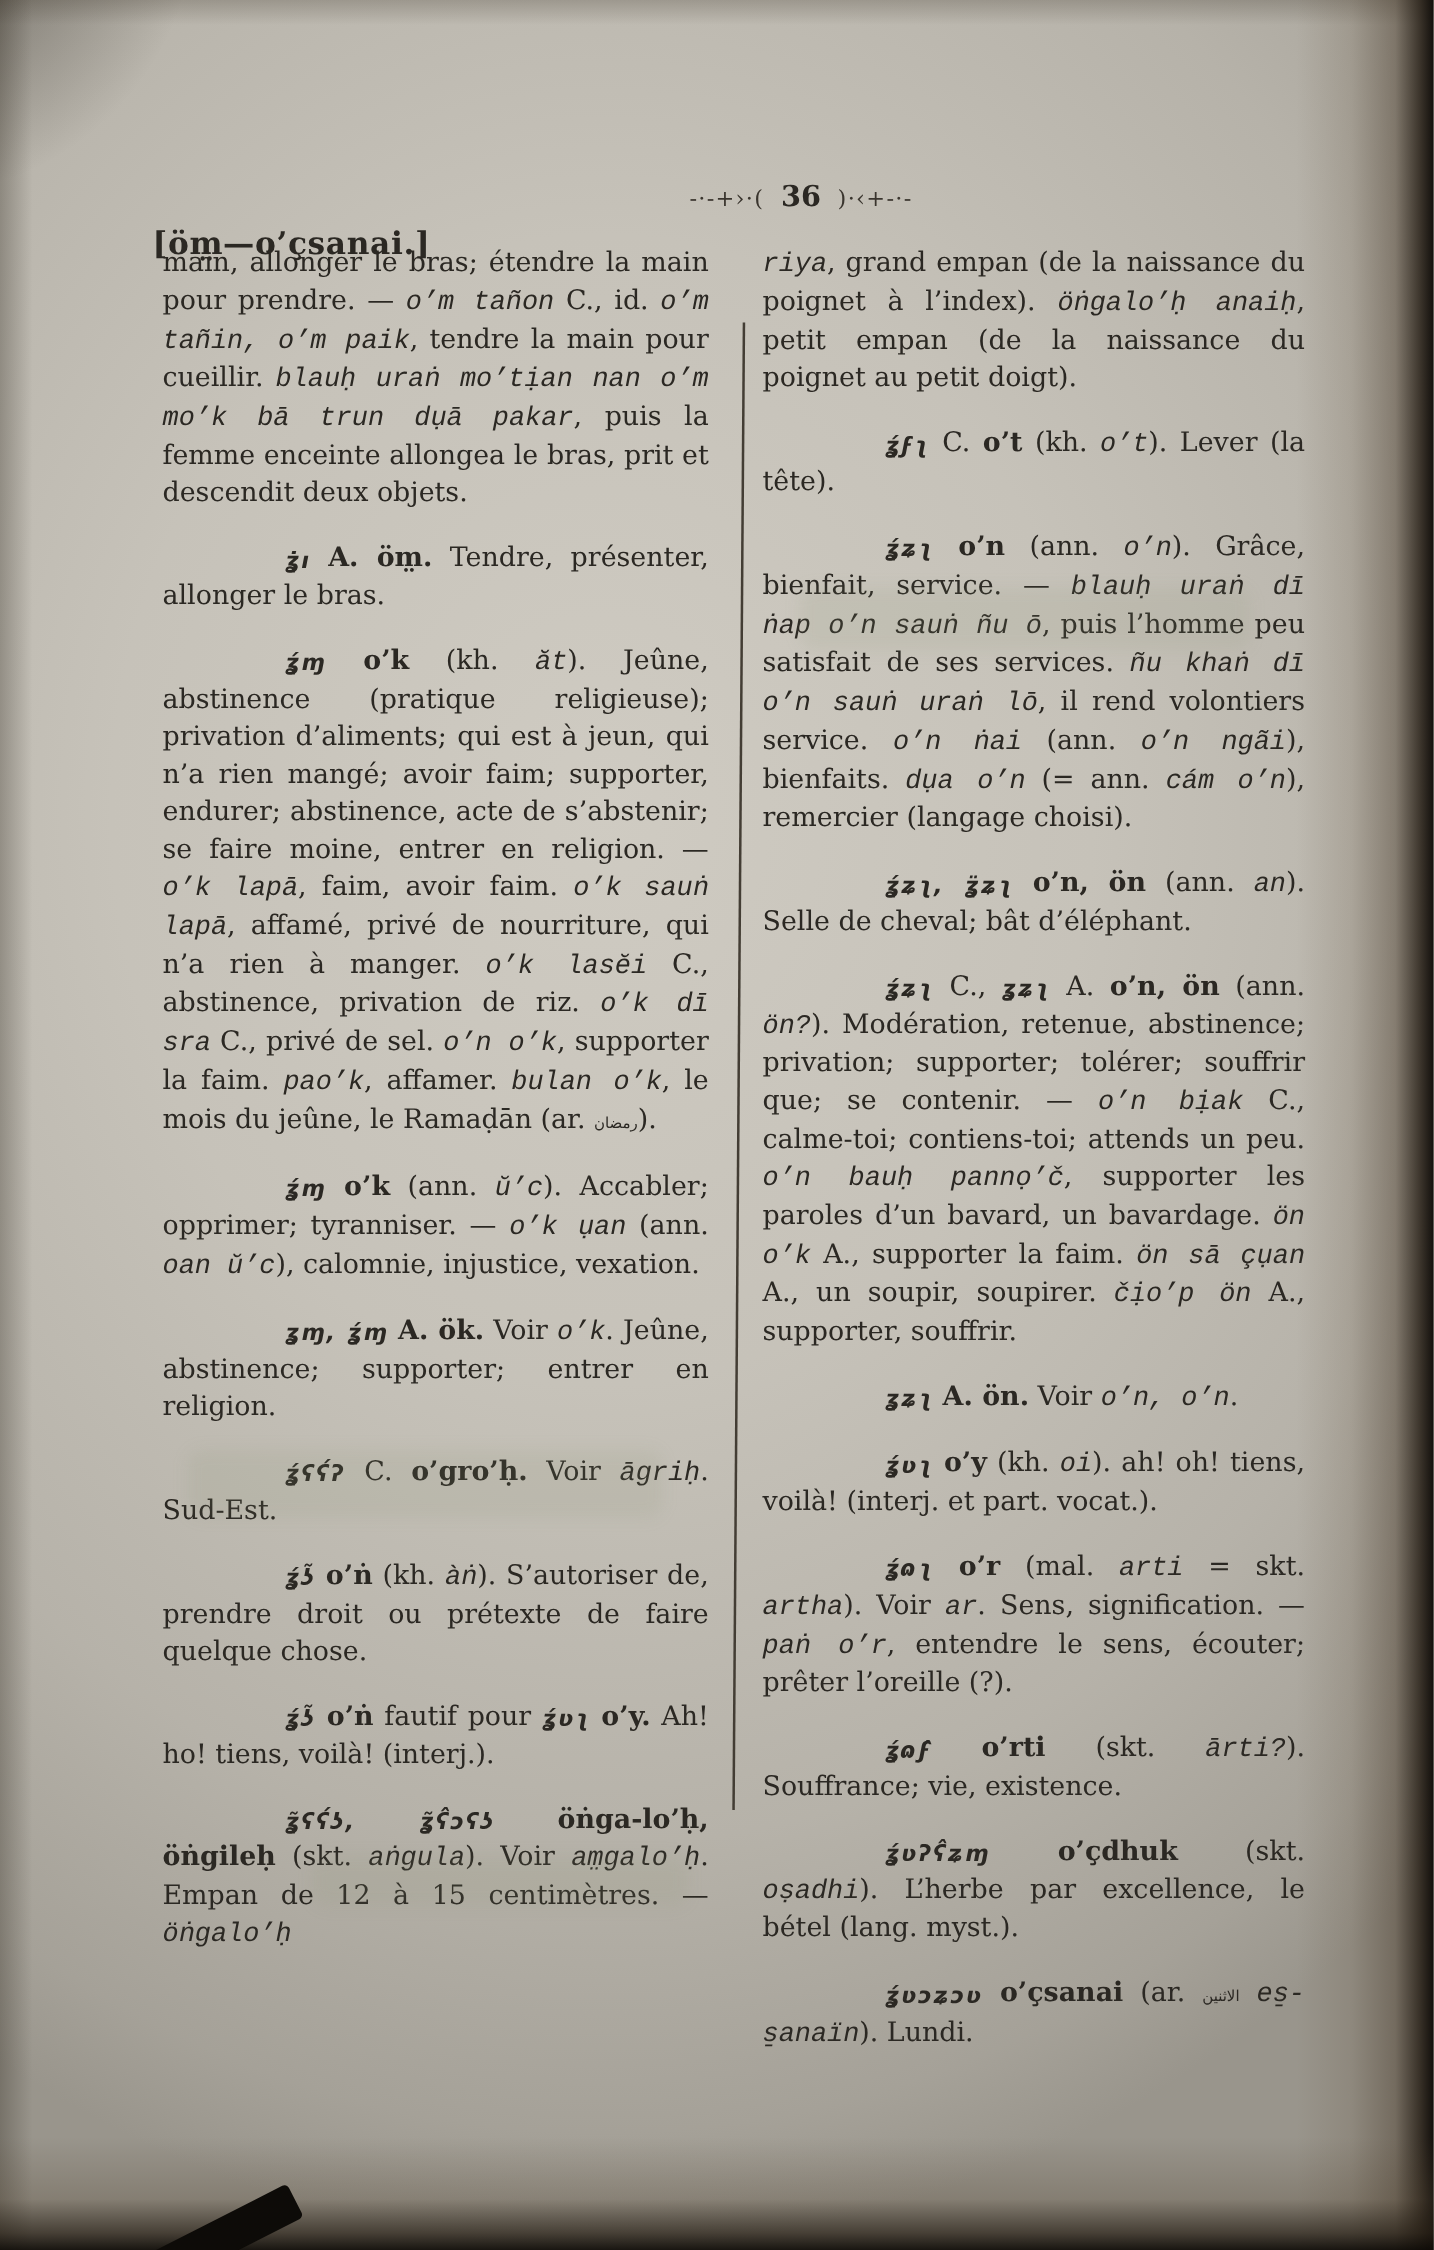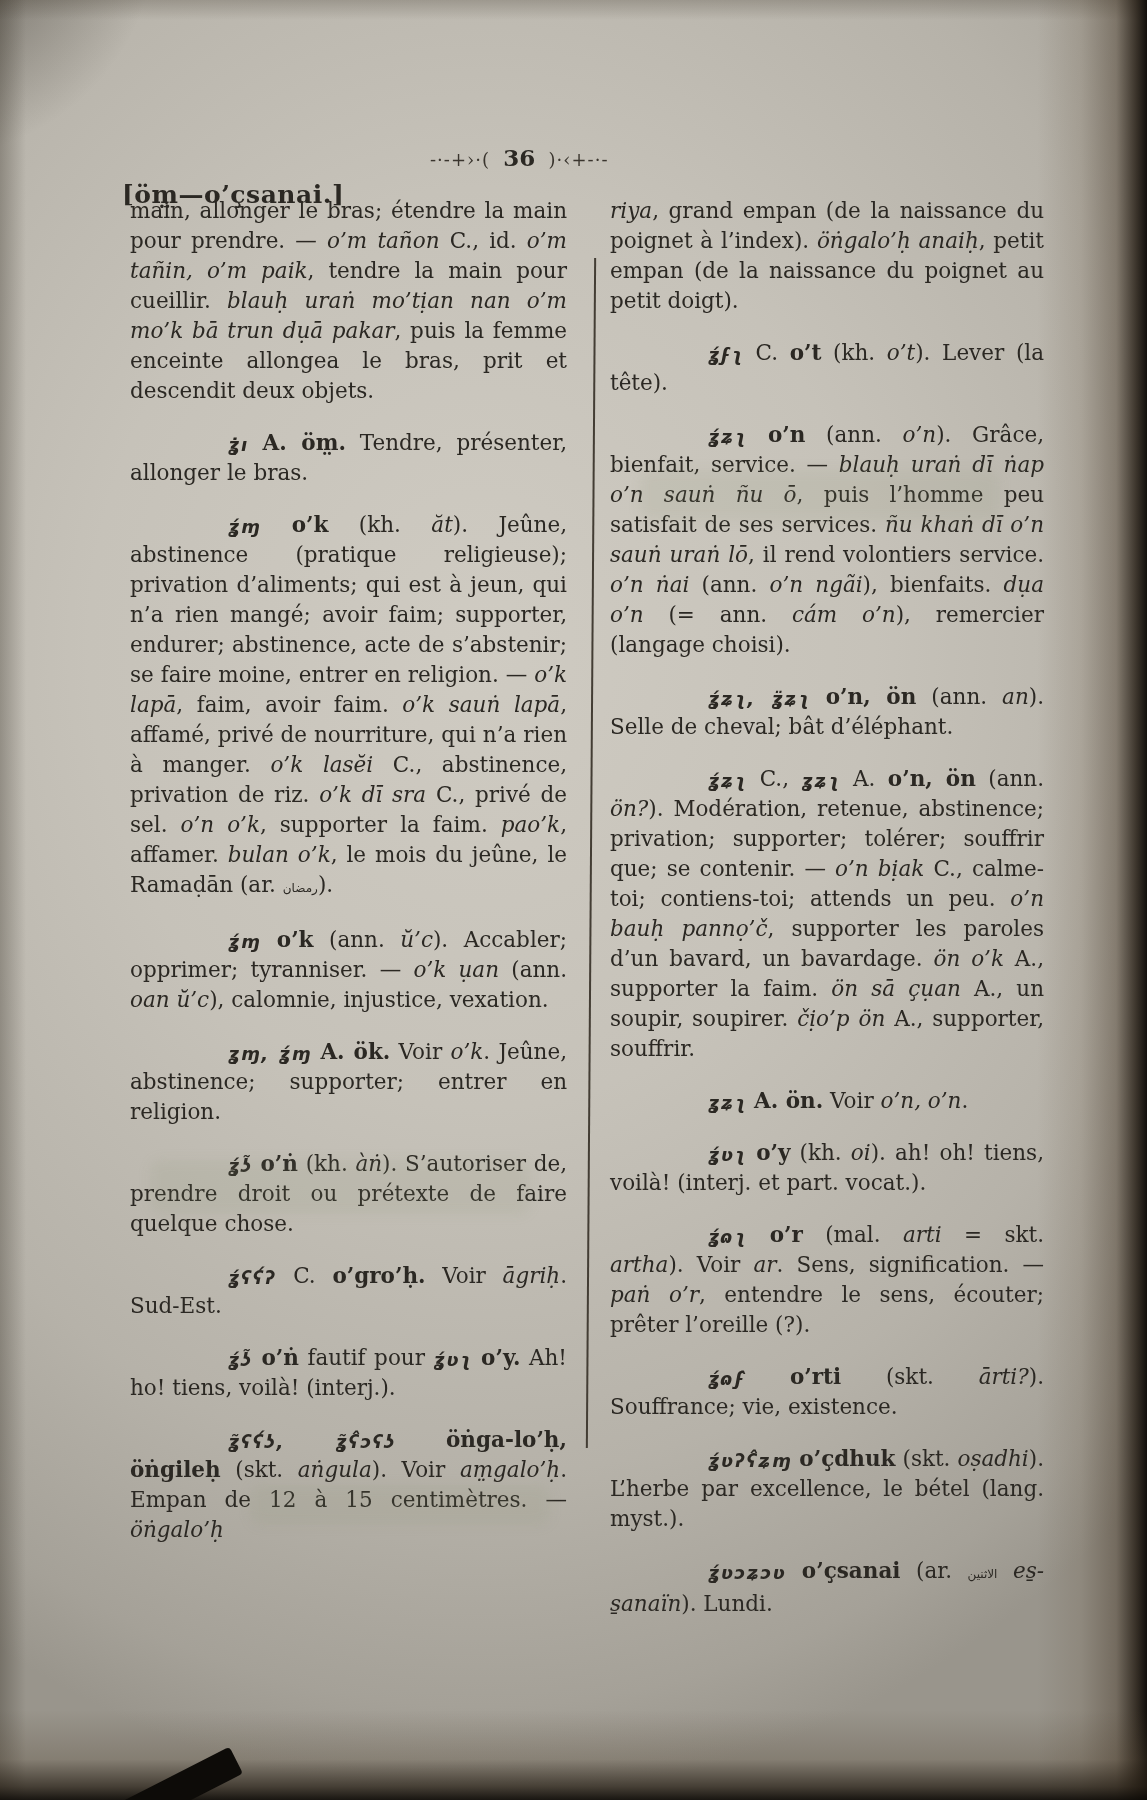--- a/index.html
+++ b/index.html
@@ -23,34 +23,34 @@
     background:radial-gradient(circle at 0 0, rgba(28,23,16,.55), rgba(0,0,0,0) 70%);}
   .corner-slash{position:absolute;left:66px;bottom:-16px;width:180px;height:30px;
     background:#0d0b08;transform:rotate(-27deg);border-radius:4px;}
   .smudge{position:absolute;background:rgba(139,152,116,.12);filter:blur(6px);border-radius:12px;}
   .smudge.s1{left:150px;top:1160px;width:380px;height:54px;}
   .smudge.s2{left:640px;top:470px;width:360px;height:50px;}
   .smudge.s3{left:250px;top:1485px;width:300px;height:40px;}
 
   
   .guide{position:absolute;left:122px;top:148px;font-size:25px;font-weight:bold;letter-spacing:.5px;margin-top:32px;}
-  .pagehead{position:absolute;left:430px;top:144px;width:300px;text-align:left;font-size:23px;white-space:nowrap;}
+  .pagehead{position:absolute;left:430px;top:144px;width:300px;text-align:right;font-size:23px;white-space:nowrap;}
   .pagehead .orn{font-size:18px;letter-spacing:1px;color:#3a352e;}
   .pagehead .num{font-weight:bold;padding:0 6px;}
 
   
   .divider{position:absolute;left:590px;top:258px;width:2px;height:1190px;background:#433d34;transform:rotate(.4deg);}
   .col{position:absolute;top:196px;text-align:justify;font-size:21.5px;line-height:30px;}
   .col-left{left:130px;width:437px;}
   .col-right{left:610px;width:434px;}
   .entry{margin:0 0 22px 0;}
   .entry.indent{text-indent:98px;}
   .seg-r{}
   .seg-b{font-weight:bold;}
-  .seg-i{font-style:italic;}
+  .seg-i{font-style:italic;font-family:Liberation Mono, monospace;}
   .seg-cham{font-family:"DejaVu Sans",sans-serif;font-style:italic;font-weight:bold;
     font-size:18px;letter-spacing:1.5px;line-height:0;position:relative;top:1px;}
   .seg-ar{font-family:"DejaVu Sans",sans-serif;font-size:12px;}
 </style>
 </head>
 <body>
 
 <div class="photo">
 
   <div class="guide">[öm̤—o’çsanai.]</div>
@@ -62,22 +62,22 @@
   </div>
 
   <div class="divider"></div>
 
   <div class="col col-left">
       <p class="entry"><span class="seg-r">main, allonger le bras; étendre la main pour prendre. — </span><span class="seg-i">o’m tañon</span><span class="seg-r"> C., id. </span><span class="seg-i">o’m tañin, o’m paik</span><span class="seg-r">, tendre la main pour cueillir. </span><span class="seg-i">blauḥ uraṅ mo’tịan nan o’m mo’k bā trun dụā pakar</span><span class="seg-r">, puis la femme enceinte allongea le bras, prit et descendit deux objets.</span></p>
       <p class="entry indent"><span class="seg-cham">ʓ̇ı</span><span class="seg-r"> </span><span class="seg-b">A. öm̤.</span><span class="seg-r"> Tendre, présenter, allonger le bras.</span></p>
       <p class="entry indent"><span class="seg-cham">ʓ́ɱ</span><span class="seg-r"> </span><span class="seg-b">o’k</span><span class="seg-r"> (kh. </span><span class="seg-i">ăt</span><span class="seg-r">). Jeûne, abstinence (pratique religieuse); privation d’aliments; qui est à jeun, qui n’a rien mangé; avoir faim; supporter, endurer; abstinence, acte de s’abstenir; se faire moine, entrer en religion. — </span><span class="seg-i">o’k lapā</span><span class="seg-r">, faim, avoir faim. </span><span class="seg-i">o’k sauṅ lapā</span><span class="seg-r">, affamé, privé de nourriture, qui n’a rien à manger. </span><span class="seg-i">o’k lasĕi</span><span class="seg-r"> C., abstinence, privation de riz. </span><span class="seg-i">o’k dī sra</span><span class="seg-r"> C., privé de sel. </span><span class="seg-i">o’n o’k</span><span class="seg-r">, supporter la faim. </span><span class="seg-i">pao’k</span><span class="seg-r">, affamer. </span><span class="seg-i">bulan o’k</span><span class="seg-r">, le mois du jeûne, le Ramaḍān (ar. </span><span class="seg-ar">رمضان</span><span class="seg-r">).</span></p>
       <p class="entry indent"><span class="seg-cham">ʓ́ɱ</span><span class="seg-r"> </span><span class="seg-b">o’k</span><span class="seg-r"> (ann. </span><span class="seg-i">ŭ’c</span><span class="seg-r">). Accabler; opprimer; tyranniser. — </span><span class="seg-i">o’k ụan</span><span class="seg-r"> (ann. </span><span class="seg-i">oan ŭ’c</span><span class="seg-r">), calomnie, injustice, vexation.</span></p>
       <p class="entry indent"><span class="seg-cham">ʓɱ, ʓ́ɱ</span><span class="seg-r"> </span><span class="seg-b">A. ök.</span><span class="seg-r"> Voir </span><span class="seg-i">o’k</span><span class="seg-r">. Jeûne, abstinence; supporter; entrer en religion.</span></p>
+      <p class="entry indent"><span class="seg-cham">ʓ́ʕʕ́ʔ</span><span class="seg-r"> C. </span><span class="seg-b">o’gro’ḥ.</span><span class="seg-r"> Voir </span><span class="seg-i">āgriḥ</span><span class="seg-r">. Sud-Est.</span></p>
       <p class="entry indent"><span class="seg-cham">ʓ́ʖ̃</span><span class="seg-r"> </span><span class="seg-b">o’ṅ</span><span class="seg-r"> (kh. </span><span class="seg-i">àṅ</span><span class="seg-r">). S’autoriser de, prendre droit ou prétexte de faire quelque chose.</span></p>
-      <p class="entry indent"><span class="seg-cham">ʓ́ʕʕ́ʔ</span><span class="seg-r"> C. </span><span class="seg-b">o’gro’ḥ.</span><span class="seg-r"> Voir </span><span class="seg-i">āgriḥ</span><span class="seg-r">. Sud-Est.</span></p>
       <p class="entry indent"><span class="seg-cham">ʓ́ʖ̃</span><span class="seg-r"> </span><span class="seg-b">o’ṅ</span><span class="seg-r"> fautif pour </span><span class="seg-cham">ʓ́ʋʅ</span><span class="seg-r"> </span><span class="seg-b">o’y.</span><span class="seg-r"> Ah! ho! tiens, voilà! (interj.).</span></p>
       <p class="entry indent"><span class="seg-cham">ʓ̃ʕʕ́ʖ, ʓ̃ʕ̂ɔʕʖ</span><span class="seg-r"> </span><span class="seg-b">öṅga-lo’ḥ, öṅgileḥ</span><span class="seg-r"> (skt. </span><span class="seg-i">aṅgula</span><span class="seg-r">). Voir </span><span class="seg-i">am̤galo’ḥ</span><span class="seg-r">. Empan de 12 à 15 centimètres. — </span><span class="seg-i">öṅgalo’ḥ</span></p>
     </div>
   <div class="col col-right">
       <p class="entry"><span class="seg-i">riya</span><span class="seg-r">, grand empan (de la naissance du poignet à l’index). </span><span class="seg-i">öṅgalo’ḥ anaiḥ</span><span class="seg-r">, petit empan (de la naissance du poignet au petit doigt).</span></p>
       <p class="entry indent"><span class="seg-cham">ʓ́ϝʅ</span><span class="seg-r"> C. </span><span class="seg-b">o’t</span><span class="seg-r"> (kh. </span><span class="seg-i">o’t</span><span class="seg-r">). Lever (la tête).</span></p>
       <p class="entry indent"><span class="seg-cham">ʓ́ʑʅ</span><span class="seg-r"> </span><span class="seg-b">o’n</span><span class="seg-r"> (ann. </span><span class="seg-i">o’n</span><span class="seg-r">). Grâce, bienfait, service. — </span><span class="seg-i">blauḥ uraṅ dī ṅap o’n sauṅ ñu ō</span><span class="seg-r">, puis l’homme peu satisfait de ses services. </span><span class="seg-i">ñu khaṅ dī o’n sauṅ uraṅ lō</span><span class="seg-r">, il rend volontiers service. </span><span class="seg-i">o’n ṅai</span><span class="seg-r"> (ann. </span><span class="seg-i">o’n ngãi</span><span class="seg-r">), bienfaits. </span><span class="seg-i">dụa o’n</span><span class="seg-r"> (= ann. </span><span class="seg-i">cám o’n</span><span class="seg-r">), remercier (langage choisi).</span></p>
       <p class="entry indent"><span class="seg-cham">ʓ́ʑʅ, ʓ̈ʑʅ</span><span class="seg-r"> </span><span class="seg-b">o’n, ön</span><span class="seg-r"> (ann. </span><span class="seg-i">an</span><span class="seg-r">). Selle de cheval; bât d’éléphant.</span></p>
       <p class="entry indent"><span class="seg-cham">ʓ́ʑʅ</span><span class="seg-r"> C., </span><span class="seg-cham">ʓʑʅ</span><span class="seg-r"> A. </span><span class="seg-b">o’n, ön</span><span class="seg-r"> (ann. </span><span class="seg-i">ön?</span><span class="seg-r">). Modération, retenue, abstinence; privation; supporter; tolérer; souffrir que; se contenir. — </span><span class="seg-i">o’n bịak</span><span class="seg-r"> C., calme-toi; contiens-toi; attends un peu. </span><span class="seg-i">o’n bauḥ pannọ’č</span><span class="seg-r">, supporter les paroles d’un bavard, un bavardage. </span><span class="seg-i">ön o’k</span><span class="seg-r"> A., supporter la faim. </span><span class="seg-i">ön sā çụan</span><span class="seg-r"> A., un soupir, soupirer. </span><span class="seg-i">čịo’p ön</span><span class="seg-r"> A., supporter, souffrir.</span></p>
       <p class="entry indent"><span class="seg-cham">ʓʑʅ</span><span class="seg-r"> </span><span class="seg-b">A. ön.</span><span class="seg-r"> Voir </span><span class="seg-i">o’n, o’n</span><span class="seg-r">.</span></p>

